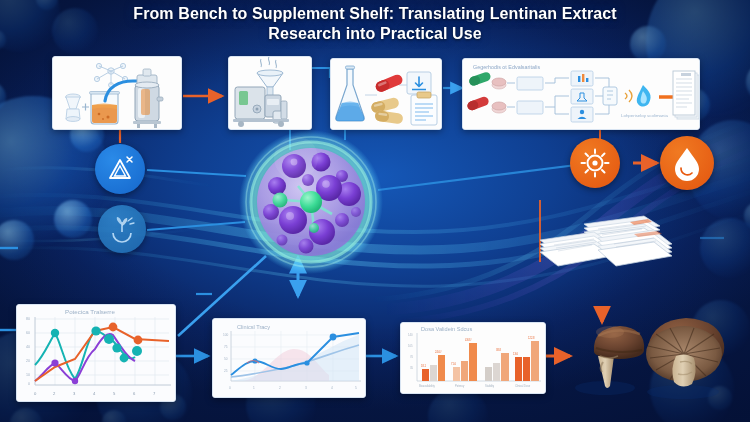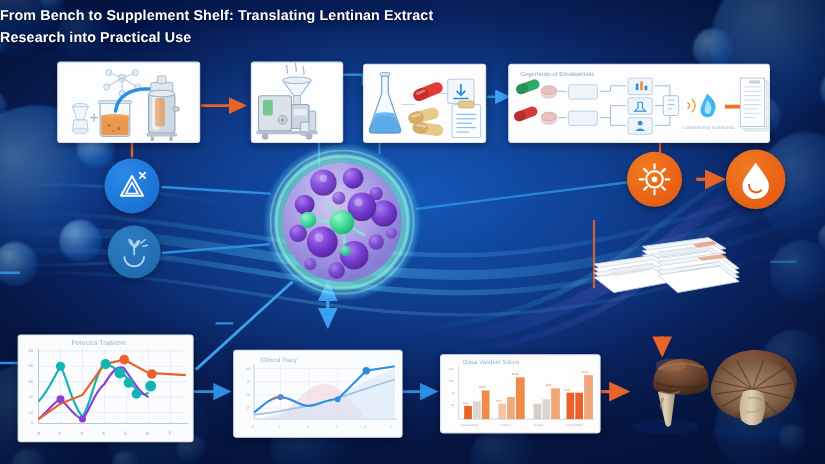--- a/index.html
+++ b/index.html
@@ -29,22 +29,22 @@
     filter:blur(1px);
   }
   .virus .spike {
     position:absolute; border-radius:50%;
     background:radial-gradient(circle at 35% 30%, rgba(150,215,255,.65), rgba(40,130,230,.35) 60%, rgba(20,70,170,0) 100%);
   }
 
   
   .title {
     position:absolute; left:0; right:0; top:4px;
-    text-align:left; color:#ffffff; font-weight:bold;
-    font-size:13px; line-height:20px; letter-spacing:.1px;
+    text-align:center; color:#ffffff; font-weight:bold;
+    font-size:16px; line-height:20px; letter-spacing:.1px;
     text-shadow:0 1px 3px rgba(0,0,0,.65), 0 0 10px rgba(10,40,110,.9);
     z-index:40;
   }
   .title .l2 { display:block; }
 
   
   .card {
     position:absolute; background:#fdfdfd;
     border:1px solid #d8e4f2; border-radius:3px;
     box-shadow:0 2px 7px rgba(0,0,0,.35);

